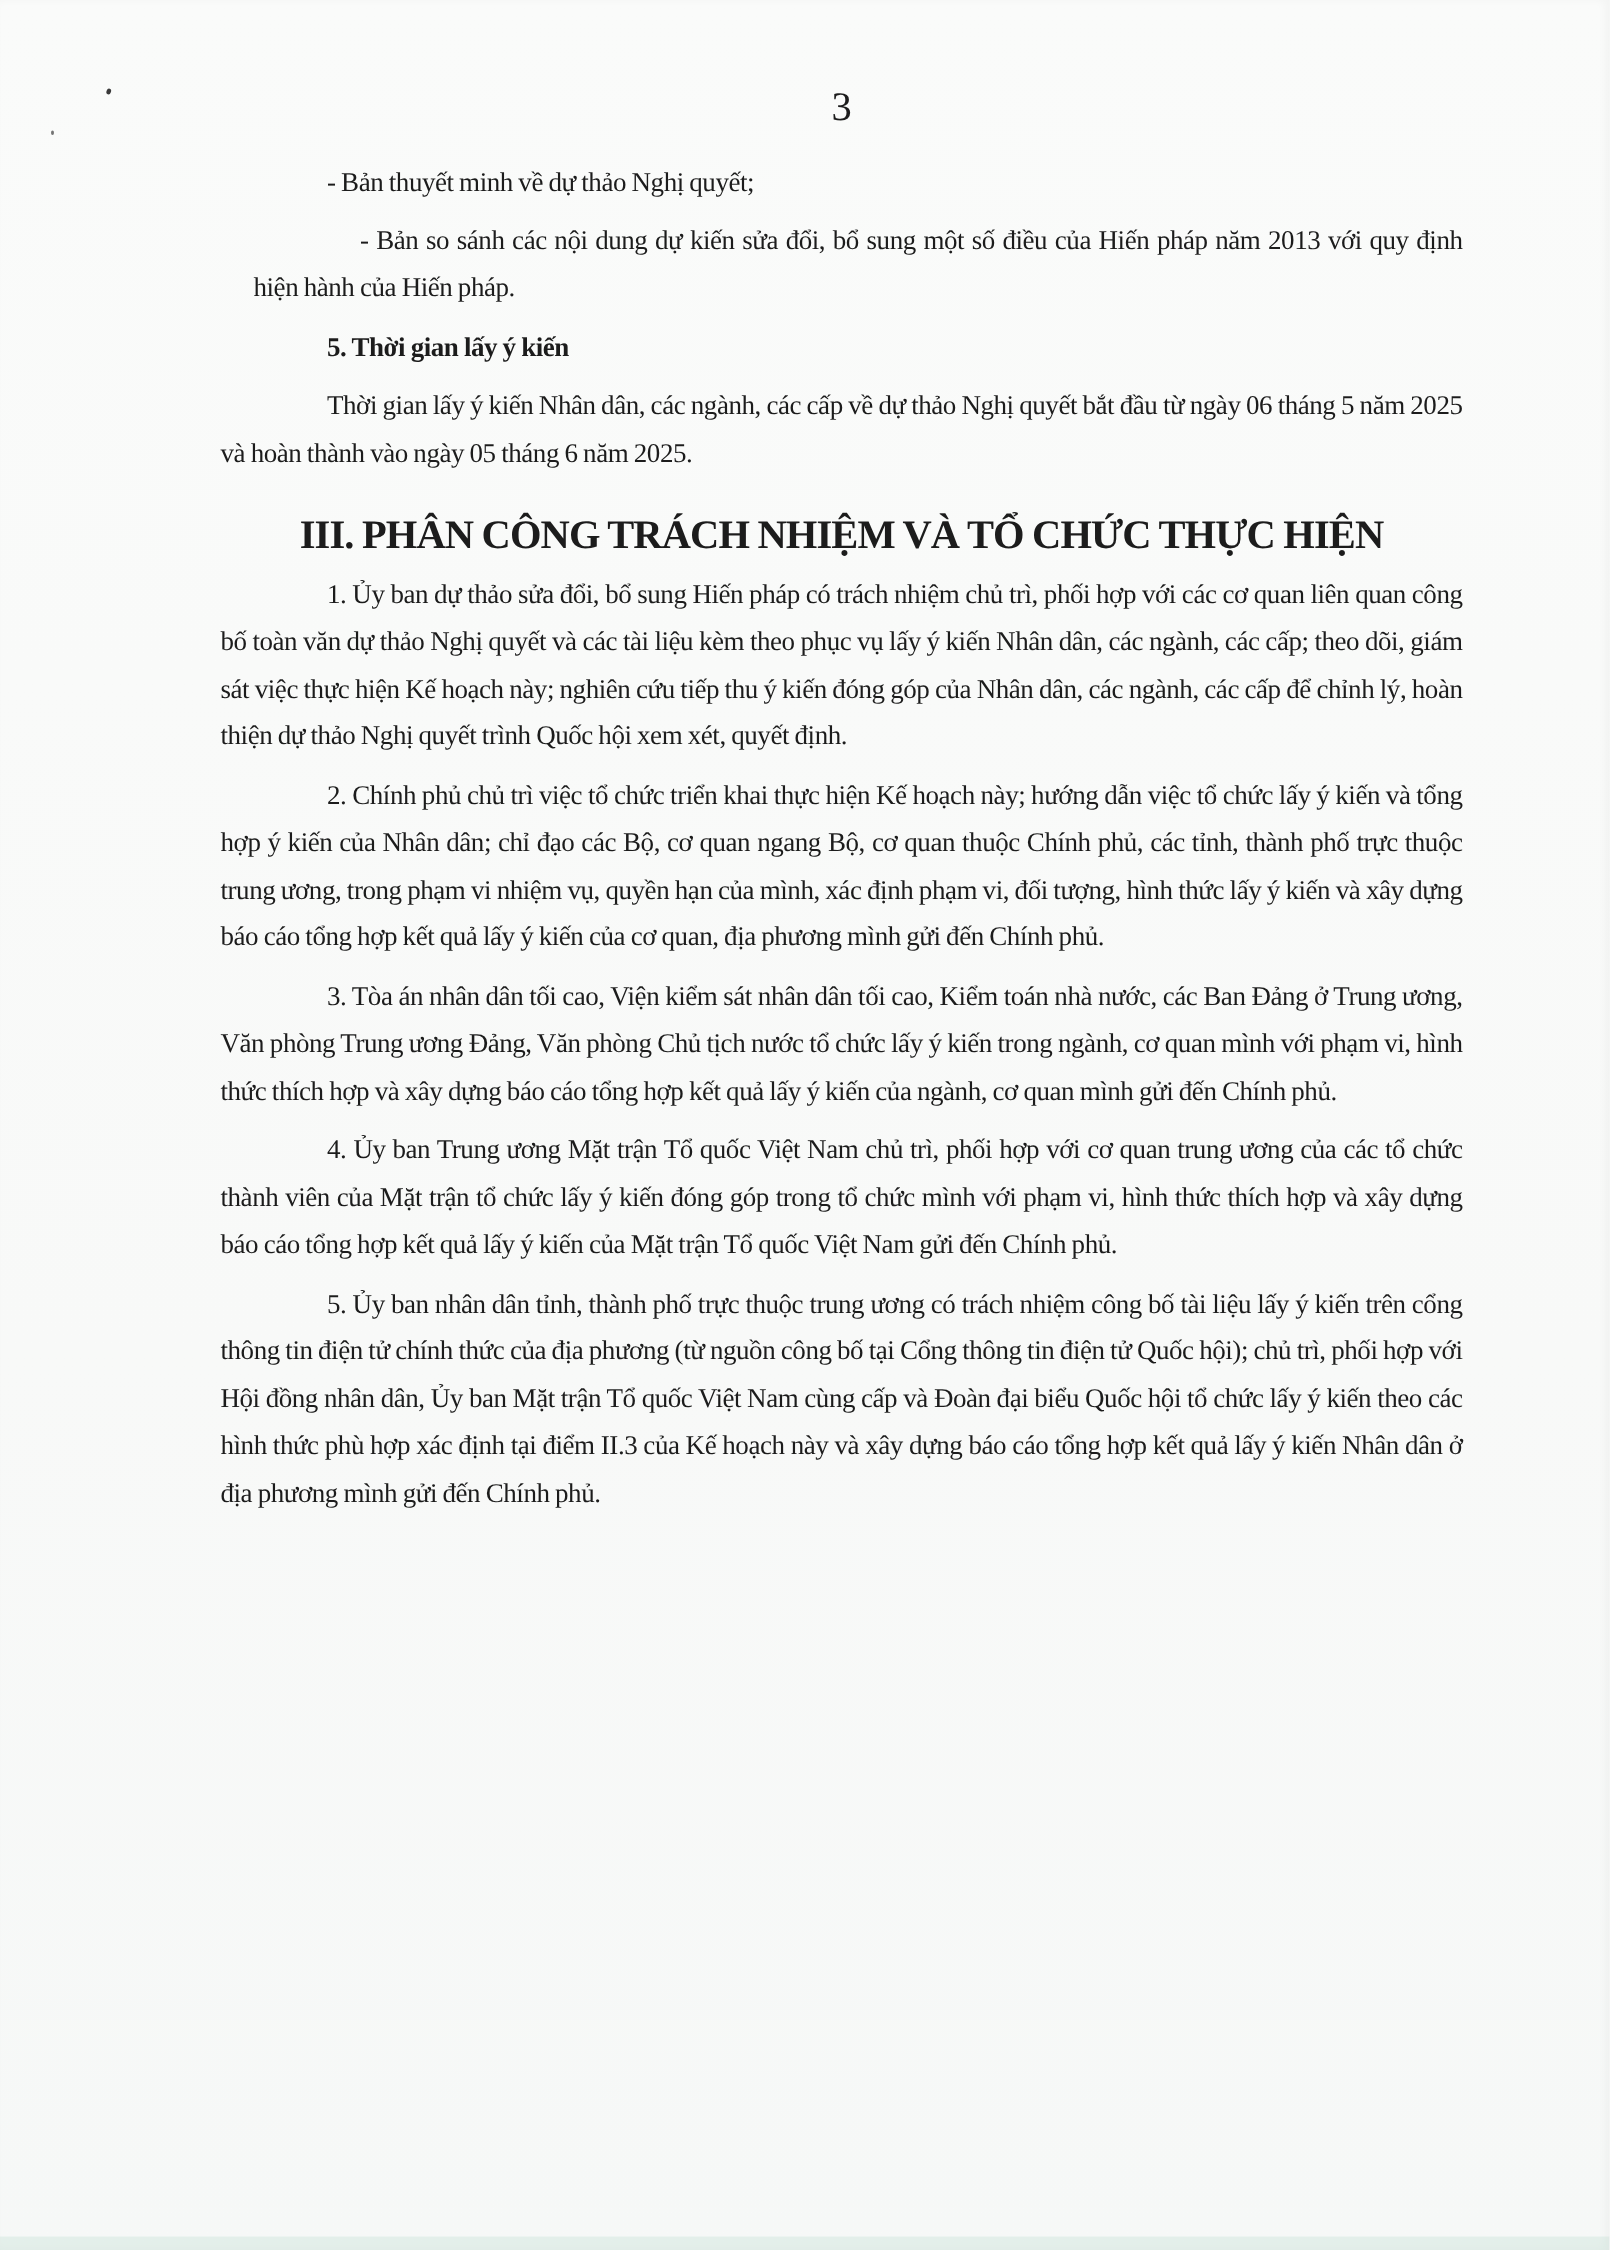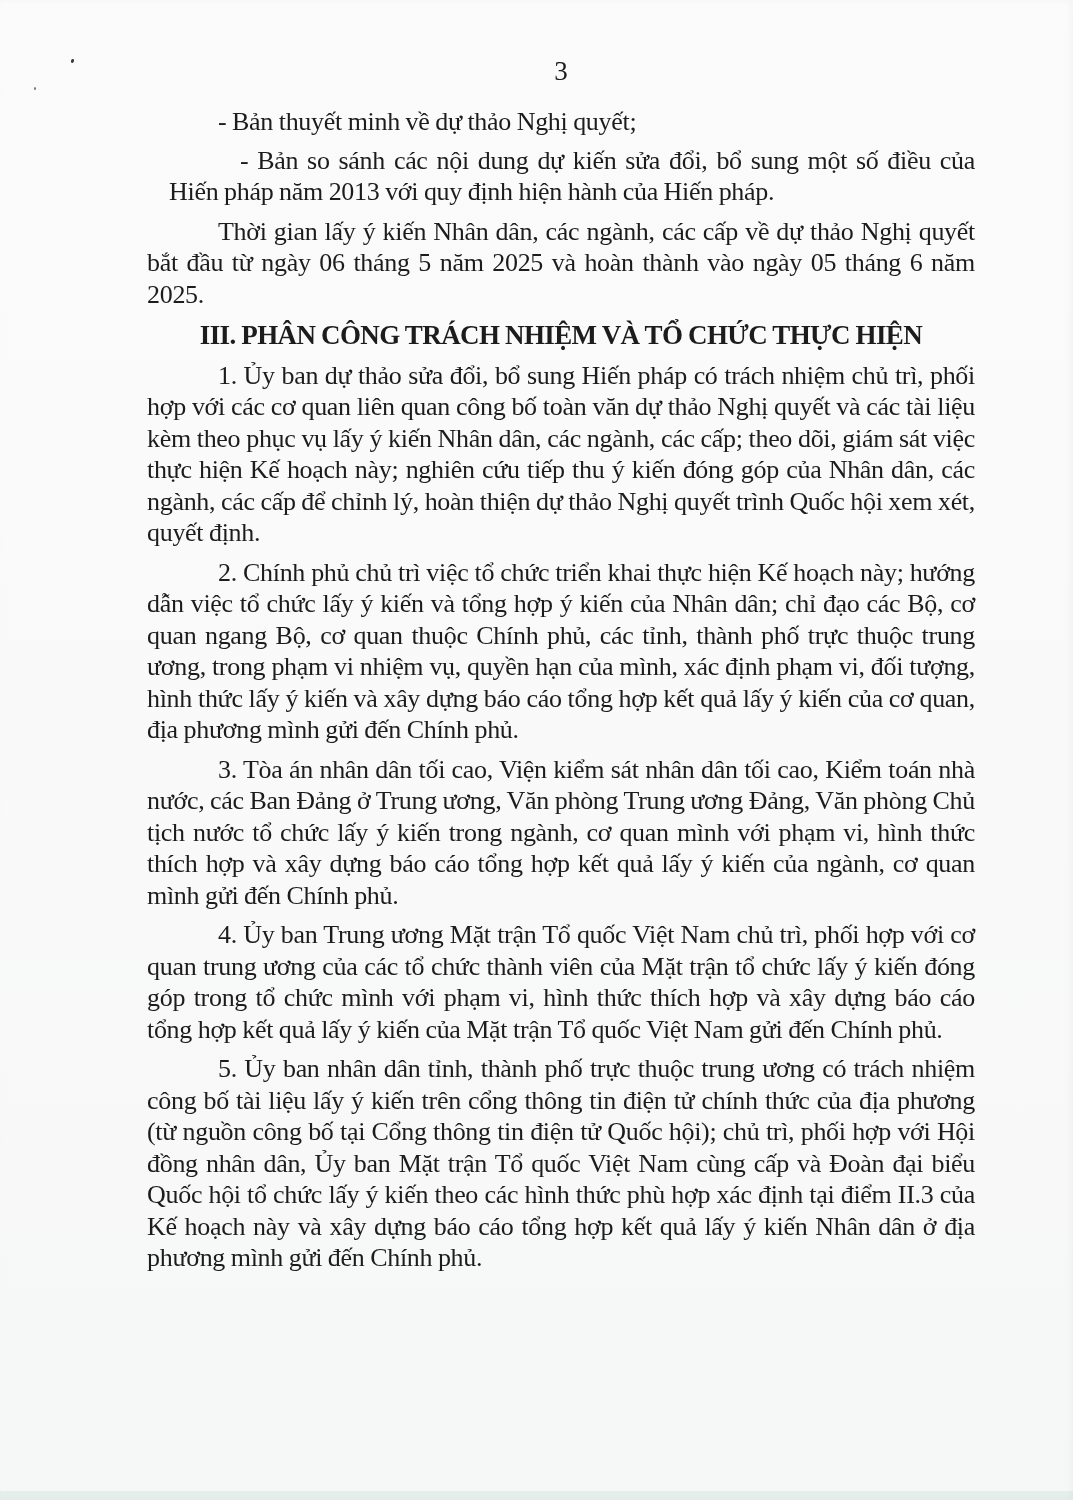--- a/index.html
+++ b/index.html
@@ -23,33 +23,33 @@
   }
   .pagenum {
     margin: 56px 0 0 0;
     text-align: center;
     font-size: 27px;
     line-height: 31px;
     text-indent: 0;
   }
   .para {
     margin: 8px 0 0 0;
-    font-size: 26px;
+    font-size: 18px;
     line-height: 31.5px;
     text-align: justify;
     text-indent: 71px;
     letter-spacing: -0.3px;
     word-spacing: -0.5px;
   }
   .first-para { margin-top: 19px; }
   .tight { margin-top: 7px; margin-left: 22px; }
   .italic { font-style: italic; }
   .bold { font-weight: bold; }
   .center-heading {
-    margin-top: 10px;
+    margin-top: 23px;
     text-align: center;
     text-indent: 0;
     font-weight: bold;
     font-size: 27px;
     letter-spacing: -0.6px;
   }
   .speck {
     position: absolute;
     background: #3a3a3a;
     border-radius: 50%;
@@ -73,20 +73,21 @@
 
   <div class="content">
 
     <p class="pagenum">3</p>
 
     <p class="para first-para">- Bản thuyết minh về dự thảo Nghị quyết;</p>
 
     <p class="para tight">- Bản so sánh các nội dung dự kiến sửa đổi, bổ sung một số điều của Hiến pháp năm 2013 với quy định hiện hành của Hiến pháp.</p>
 
 
+    <p class="para bold">5. Thời gian lấy ý kiến</p>
 
     <p class="para">Thời gian lấy ý kiến Nhân dân, các ngành, các cấp về dự thảo Nghị quyết bắt đầu từ ngày 06 tháng 5 năm 2025 và hoàn thành vào ngày 05 tháng 6 năm 2025.</p>
 
     <p class="para center-heading">III. PHÂN CÔNG TRÁCH NHIỆM VÀ TỔ CHỨC THỰC HIỆN</p>
 
     <p class="para">1. Ủy ban dự thảo sửa đổi, bổ sung Hiến pháp có trách nhiệm chủ trì, phối hợp với các cơ quan liên quan công bố toàn văn dự thảo Nghị quyết và các tài liệu kèm theo phục vụ lấy ý kiến Nhân dân, các ngành, các cấp; theo dõi, giám sát việc thực hiện Kế hoạch này; nghiên cứu tiếp thu ý kiến đóng góp của Nhân dân, các ngành, các cấp để chỉnh lý, hoàn thiện dự thảo Nghị quyết trình Quốc hội xem xét, quyết định.</p>
 
     <p class="para">2. Chính phủ chủ trì việc tổ chức triển khai thực hiện Kế hoạch này; hướng dẫn việc tổ chức lấy ý kiến và tổng hợp ý kiến của Nhân dân; chỉ đạo các Bộ, cơ quan ngang Bộ, cơ quan thuộc Chính phủ, các tỉnh, thành phố trực thuộc trung ương, trong phạm vi nhiệm vụ, quyền hạn của mình, xác định phạm vi, đối tượng, hình thức lấy ý kiến và xây dựng báo cáo tổng hợp kết quả lấy ý kiến của cơ quan, địa phương mình gửi đến Chính phủ.</p>
 
     <p class="para">3. Tòa án nhân dân tối cao, Viện kiểm sát nhân dân tối cao, Kiểm toán nhà nước, các Ban Đảng ở Trung ương, Văn phòng Trung ương Đảng, Văn phòng Chủ tịch nước tổ chức lấy ý kiến trong ngành, cơ quan mình với phạm vi, hình thức thích hợp và xây dựng báo cáo tổng hợp kết quả lấy ý kiến của ngành, cơ quan mình gửi đến Chính phủ.</p>

